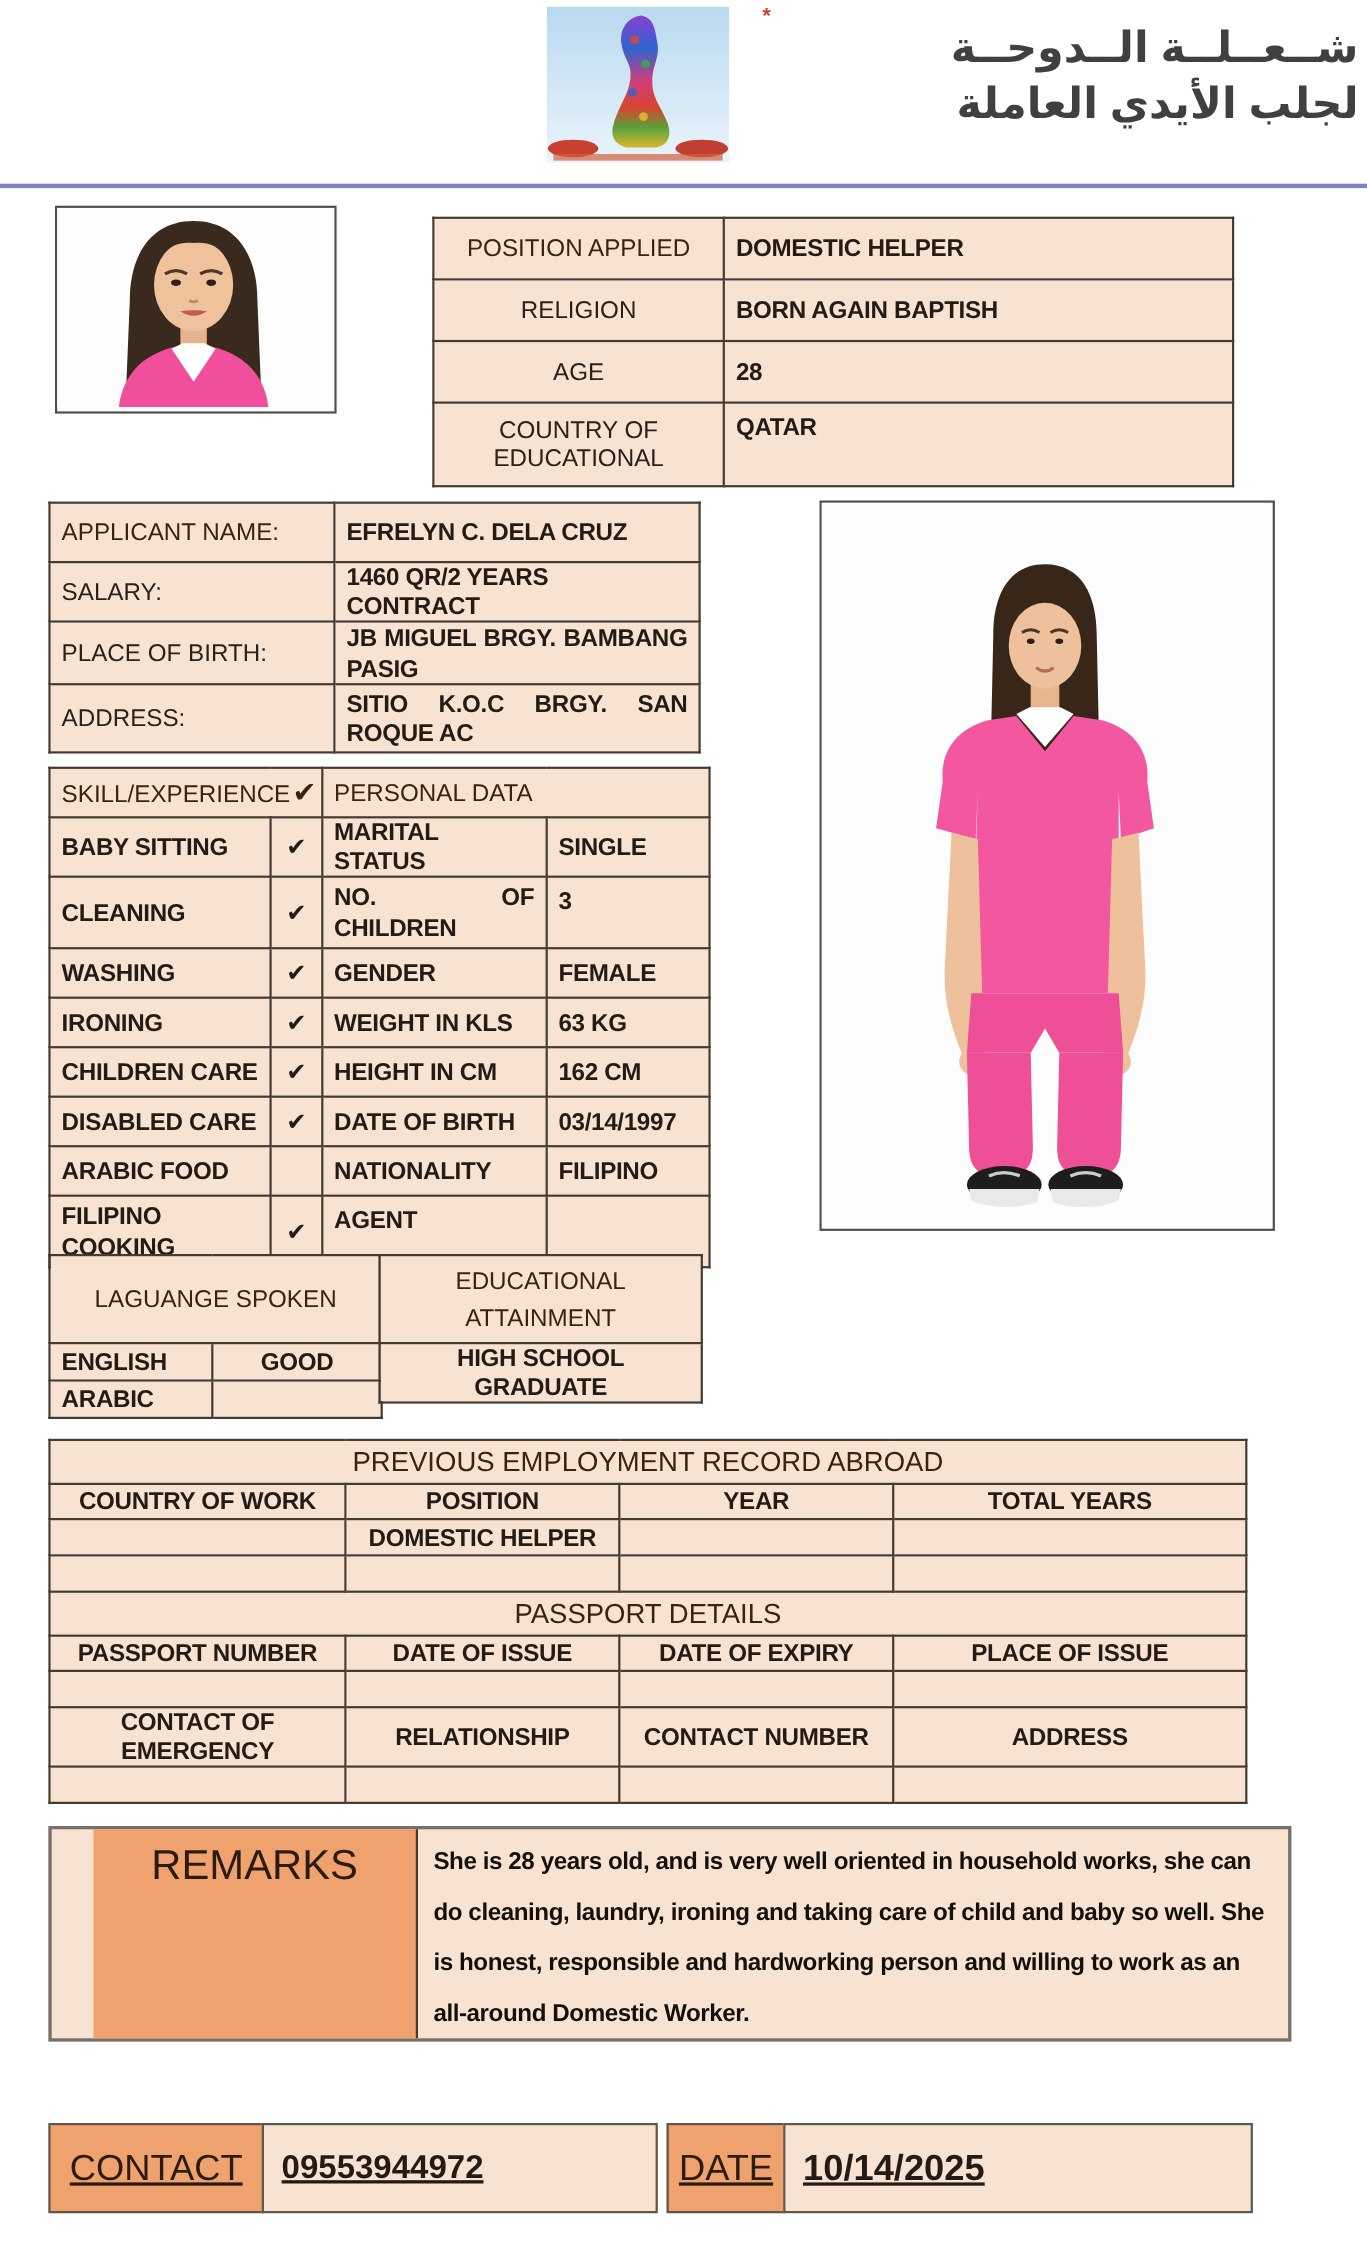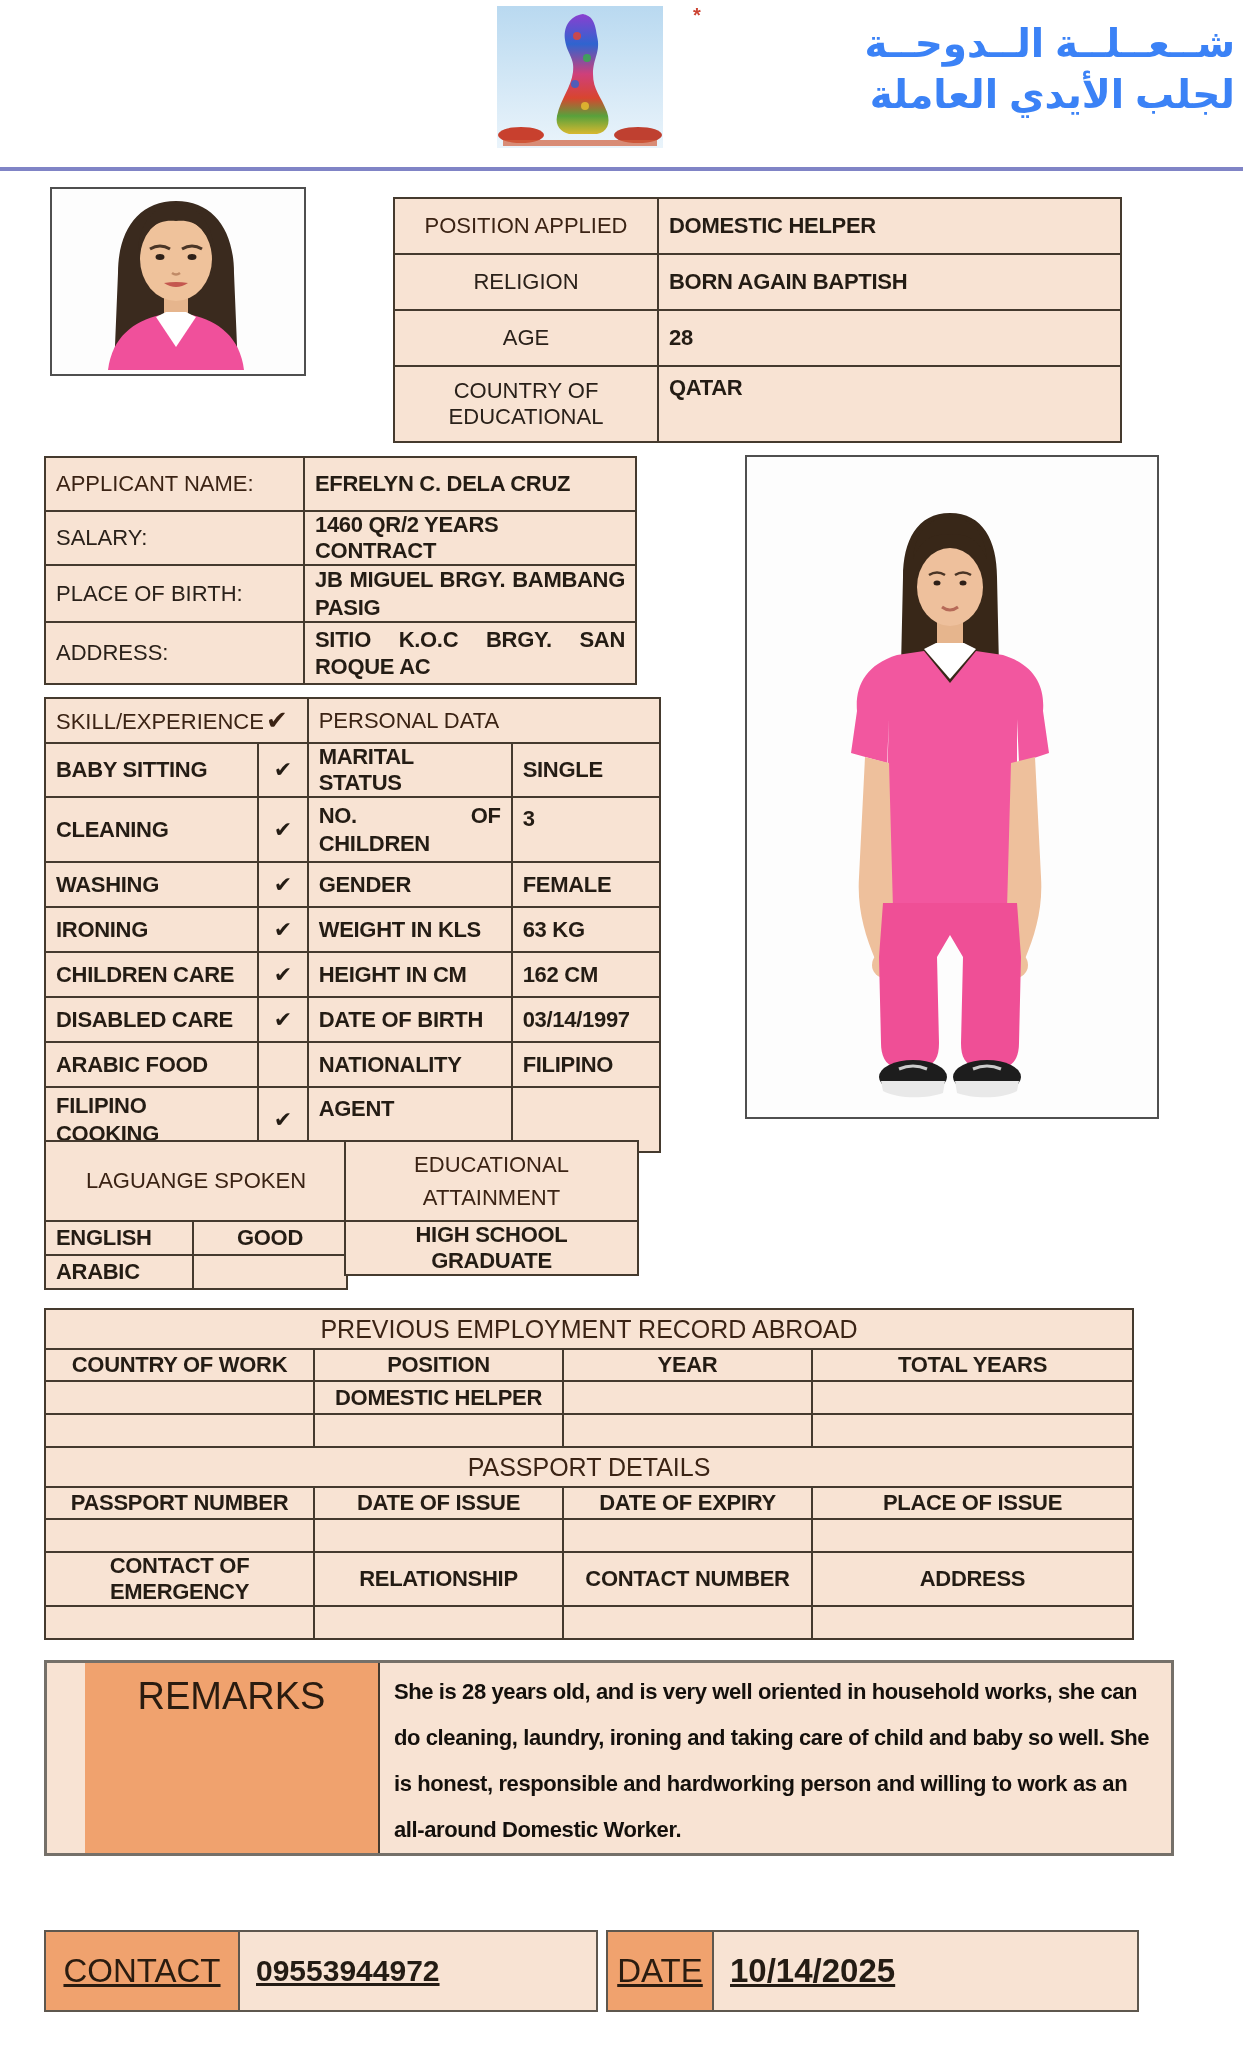--- a/index.html
+++ b/index.html
@@ -4,21 +4,21 @@
 <style>
   html,body{margin:0;padding:0;background:#ffffff;}
   .page{position:relative;width:1243px;height:2048px;background:#ffffff;overflow:hidden;
         font-family:"Liberation Sans","DejaVu Sans",sans-serif;color:#241c14;}
   .abs{position:absolute;}
 
   
   .agency{left:40px;top:26px;font-size:37px;font-weight:bold;color:#e87c25;line-height:47px;letter-spacing:.5px;}
   .torchbox{left:497px;top:6px;width:166px;height:142px;}
   .arabic{right:8px;top:18px;width:520px;text-align:right;direction:rtl;
-          font-size:39px;font-weight:bold;color:#3b82f6;line-height:1.32;}
+          font-size:39px;font-weight:bold;color:#404040;line-height:1.32;}
   .redmark{left:693px;top:4px;color:#cc4433;font-size:20px;font-weight:bold;}
   .rule{left:0;top:167px;width:1243px;height:4px;background:#8084c6;}
 
   
   .photoframe{border:2px solid #4f4f4f;background:#fdfdfd;}
   .headshot{left:50px;top:187px;width:252px;height:185px;}
   .fullbody{left:745px;top:455px;width:410px;height:660px;}
 
   
   table.frm{border-collapse:collapse;table-layout:fixed;}
@@ -175,21 +175,21 @@
 
   <table class="abs frm skilltab">
     <colgroup>
         <col style="width:194px">
         <col style="width:45px">
         <col style="width:204px">
         <col style="width:148px">
       </colgroup>
     <tbody>
         <tr style="height:45px">
-      <td class="oc lbl24" colspan="2" style="padding-right:17px">
+      <td class="oc lbl24" colspan="2" style="padding-right:2px">
         <span>SKILL/EXPERIENCE</span><span class="chk">✔</span>
       </td>
       <td class="oc lbl24" colspan="2">PERSONAL DATA</td>
     </tr>
     <tr style="height:45px">
       <td class="b">BABY SITTING</td>
       <td class="chk">✔</td>
       <td class="b">MARITAL STATUS</td>
       <td class="b">SINGLE</td>
     </tr>

